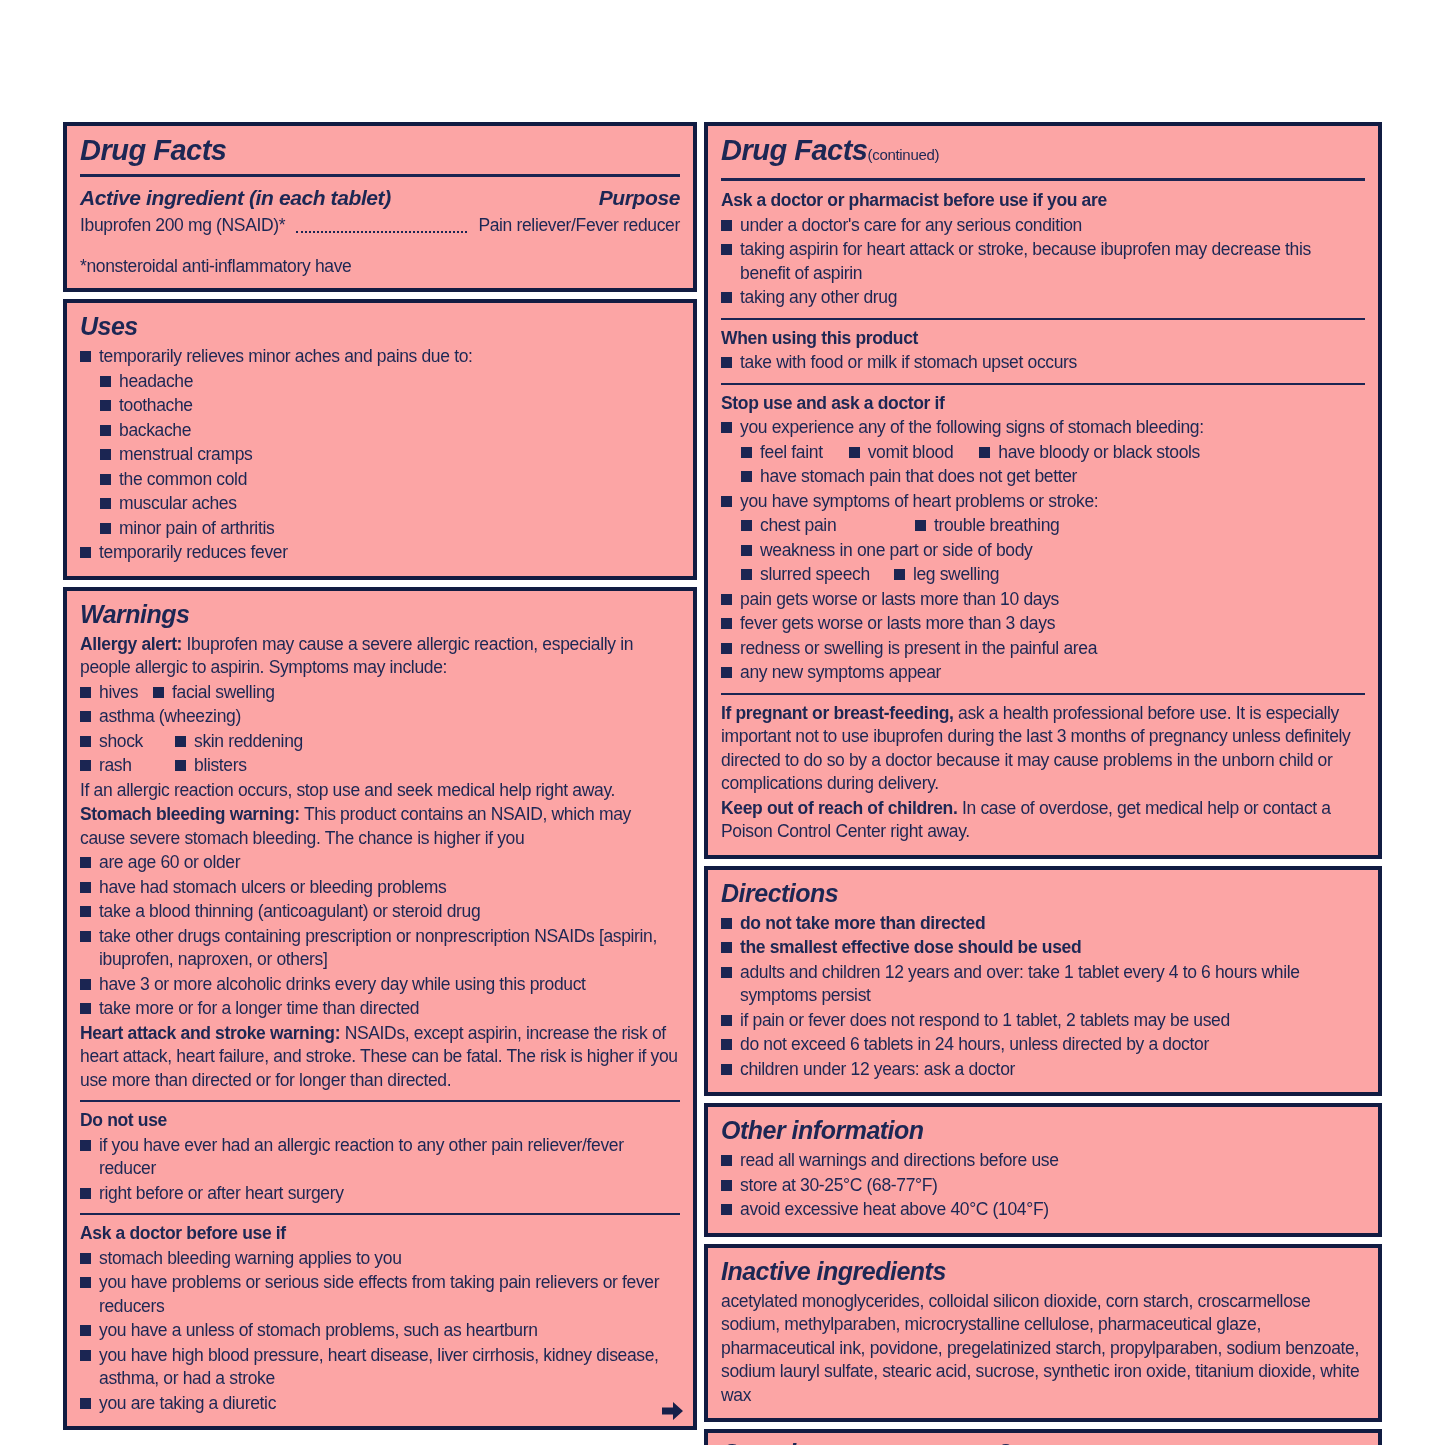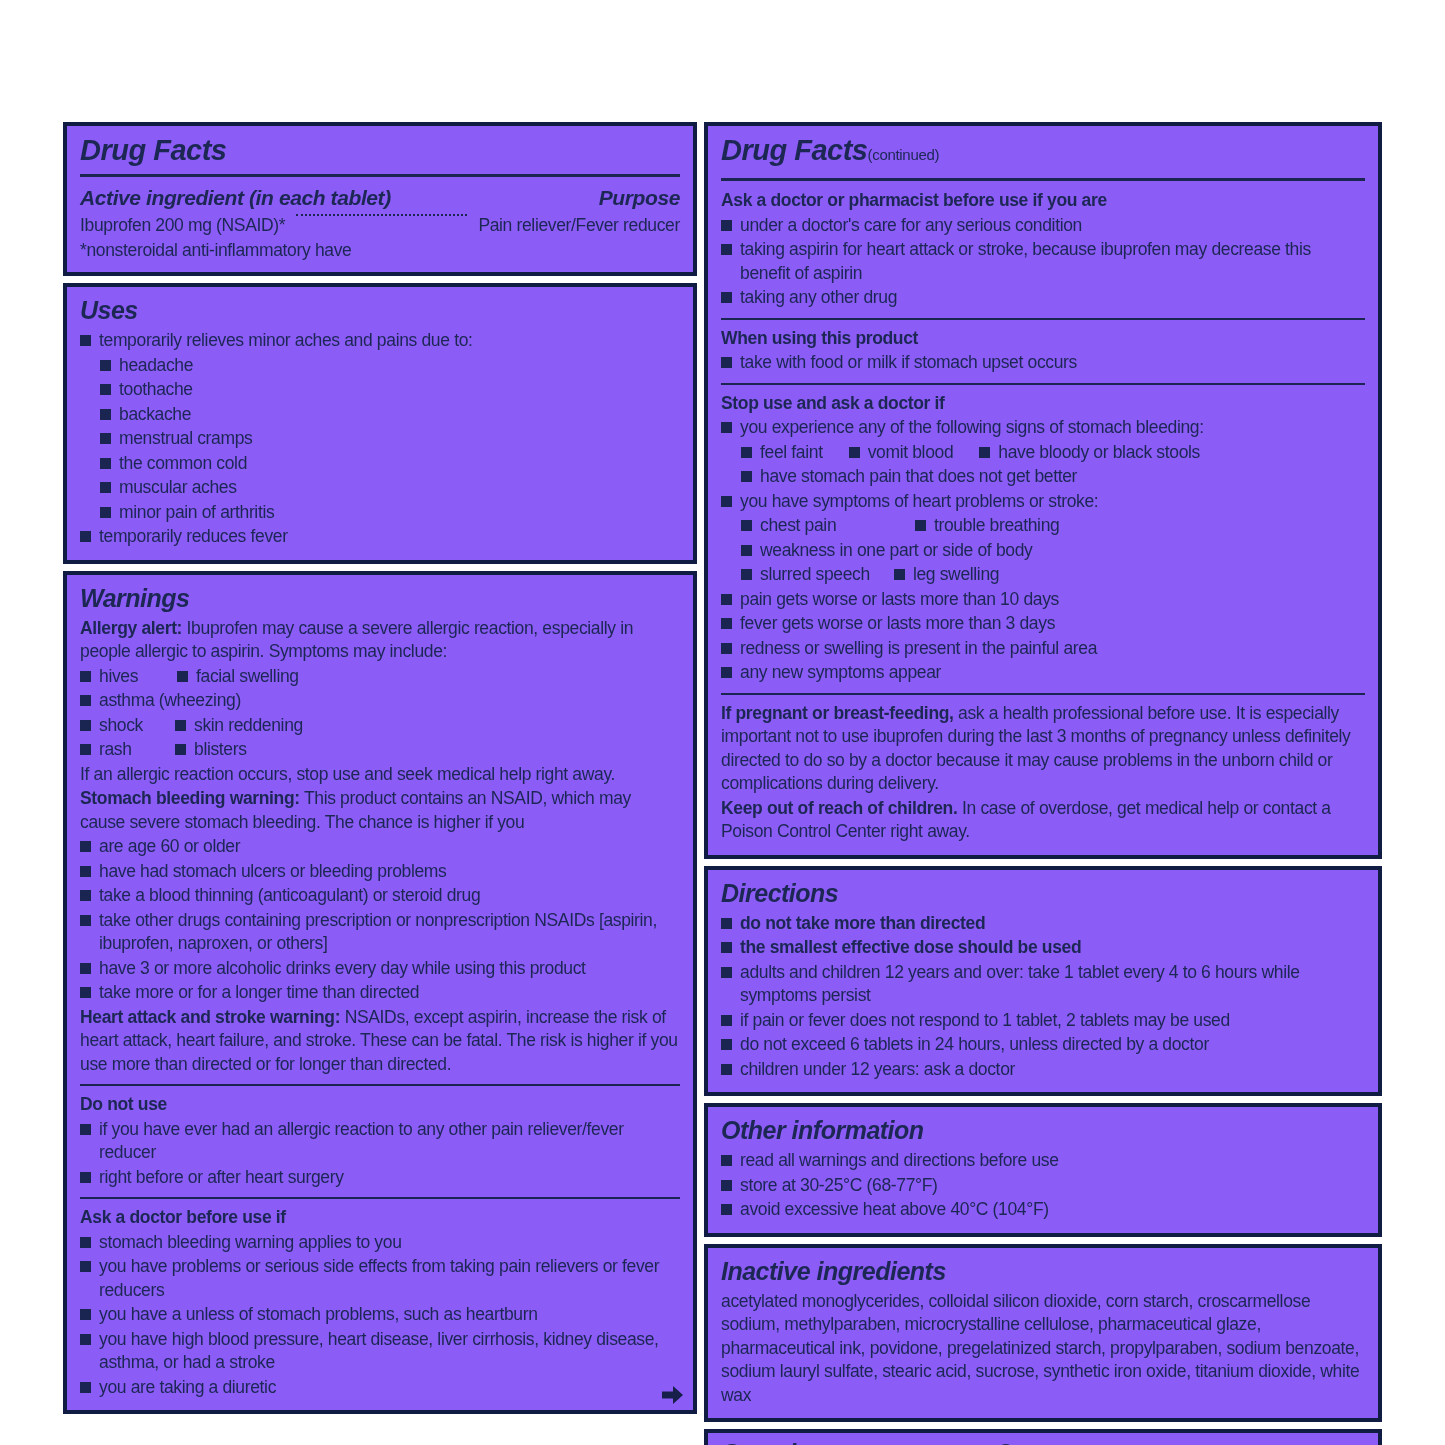--- a/index.html
+++ b/index.html
@@ -11,21 +11,21 @@
     -webkit-font-smoothing:antialiased;
   }
   .panel{
     position:absolute;left:63px;top:122px;width:1319px;
     display:flex;gap:7px;align-items:flex-start;
   }
   .col{display:flex;flex-direction:column;}
   .col-left{width:634px;}
   .col-right{width:678px;}
   .box{
-    border:4px solid #111c42;background:#8b5cf6;
+    border:4px solid #111c42;background:#fca5a5;
     padding:7px 13px 10px 13px;margin-bottom:7px;
     position:relative;box-sizing:border-box;
     font-size:17.5px;line-height:23.5px;letter-spacing:-0.35px;
   }
   .box:last-child{margin-bottom:0;}
   .box-title{
     font-style:italic;font-weight:bold;font-size:25px;line-height:30px;
     margin:1px 0 4px 0;letter-spacing:-0.5px;
   }
   .box-title.big{font-size:29px;line-height:33px;}
@@ -36,21 +36,21 @@
   .para{margin:0 0 1px 0;}
   .bold{font-weight:bold;}
   .bullet{display:flex;margin:1px 0;}
   .brow{display:flex;margin:1px 0;}
   .ind1{margin-left:20px;}
   .sq{flex:none;width:11px;height:11px;background:#1b2552;margin:6px 8px 0 0;}
   .bi{display:flex;}
   .bullet-text{flex:1;}
   .twocol{display:flex;justify-content:space-between;align-items:baseline;
     font-style:italic;font-weight:bold;font-size:21px;line-height:26px;margin:2px 0 3px 0;letter-spacing:-0.4px;}
-  .dotted{display:flex;align-items:flex-start;margin:0 0 1px 0;gap:6px;}
+  .dotted{display:flex;align-items:flex-end;margin:0 0 17px 0;gap:6px;}
   .leader{flex:1;border-bottom:2px dotted #1b2552;margin:0 5px 5px 5px;min-width:30px;}
   .note{margin:0;}
   .arrow{position:absolute;right:9px;bottom:5px;line-height:0;}
   .inline-box{display:flex;align-items:baseline;padding-top:5px;padding-bottom:8px;}
   .inline-box .box-title{margin:0 10px 0 0;}
 </style>
 </head>
 <body>
 
 <div class="panel">
@@ -104,21 +104,21 @@
         </div>
         <div class="bullet">
           <span class="sq"></span>
           <span class="bullet-text"><span>temporarily reduces fever</span></span>
         </div>
       </div>
       <div class="box">
         <div class="box-title"><span>Warnings</span></div>
         <div class="para"><span class="bold">Allergy alert:</span><span> Ibuprofen may cause a severe allergic reaction, especially in people allergic to aspirin. Symptoms may include:</span></div>
         <div class="brow">
-          <span class="bi" style="width: 97px;">
+          <span class="bi" style="width: 73px;">
             <span class="sq"></span>
             <span class="bullet-text">hives</span>
           </span>
           <span class="bi">
             <span class="sq"></span>
             <span class="bullet-text">facial swelling</span>
           </span>
         </div>
         <div class="bullet">
           <span class="sq"></span>

